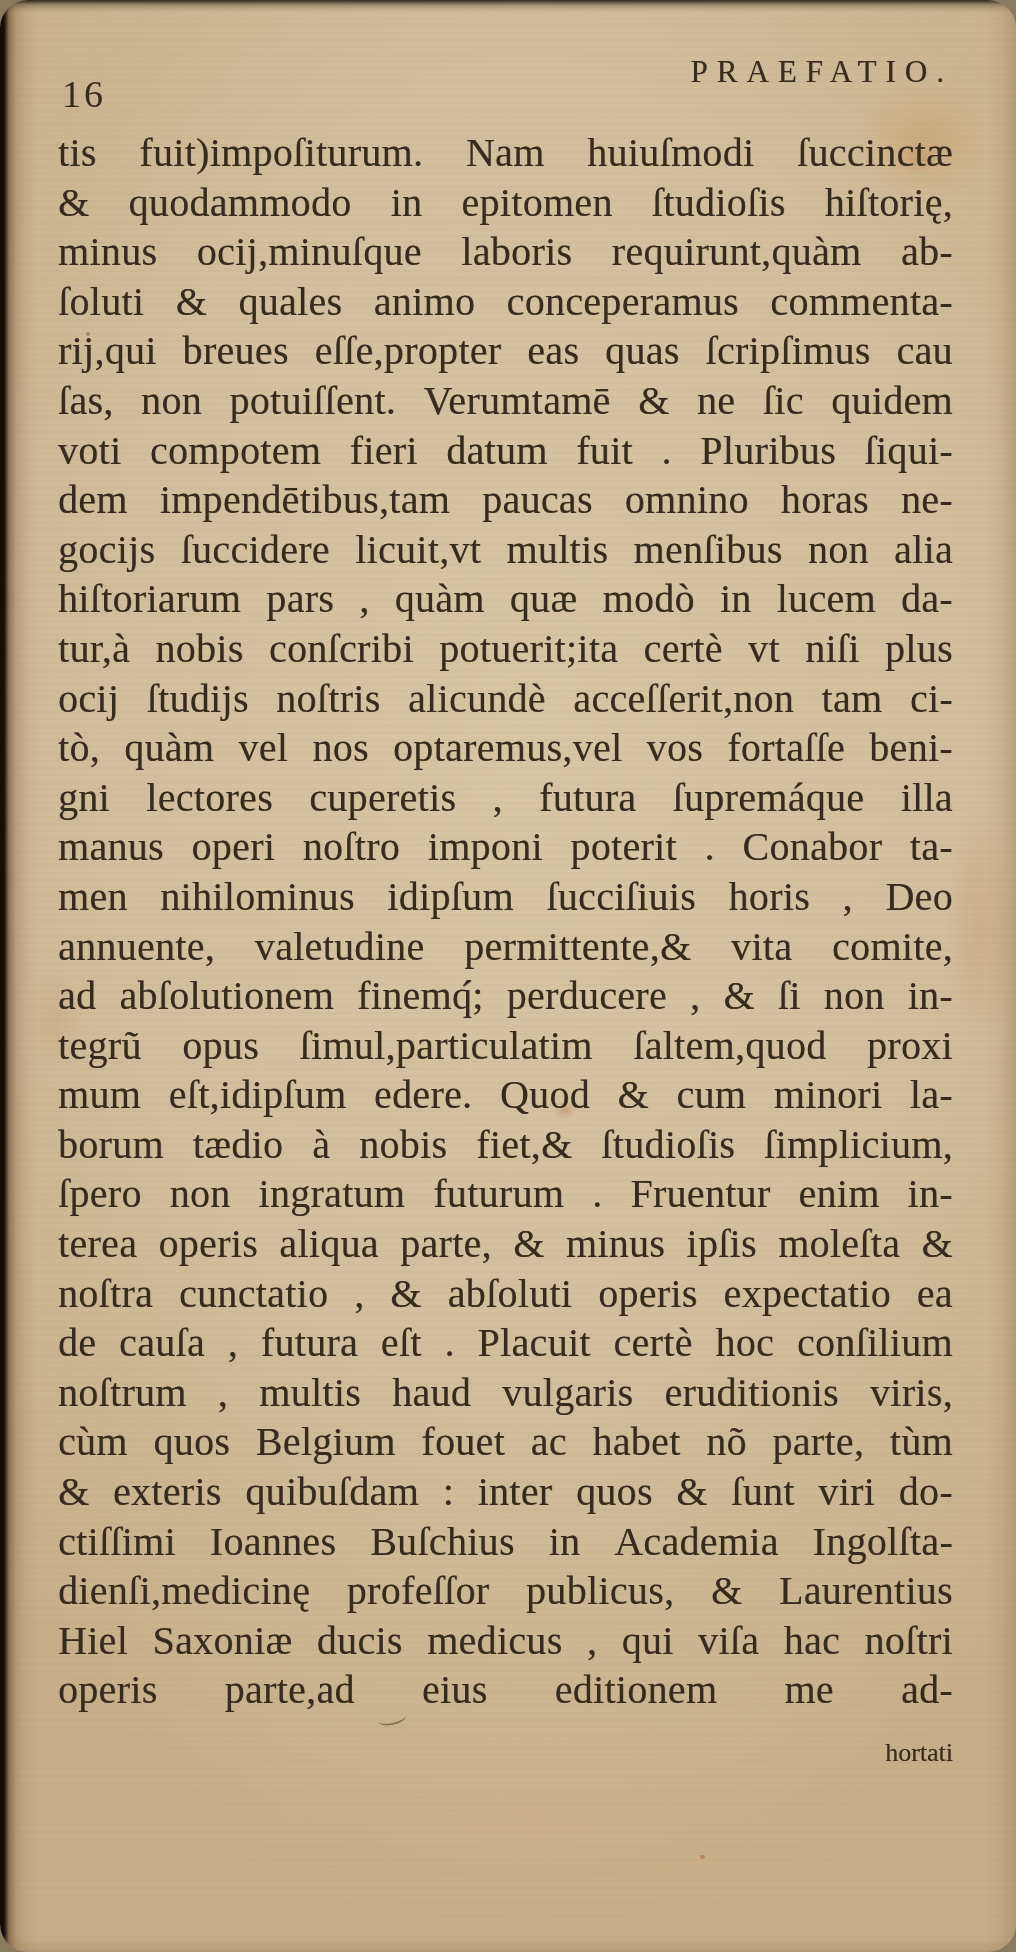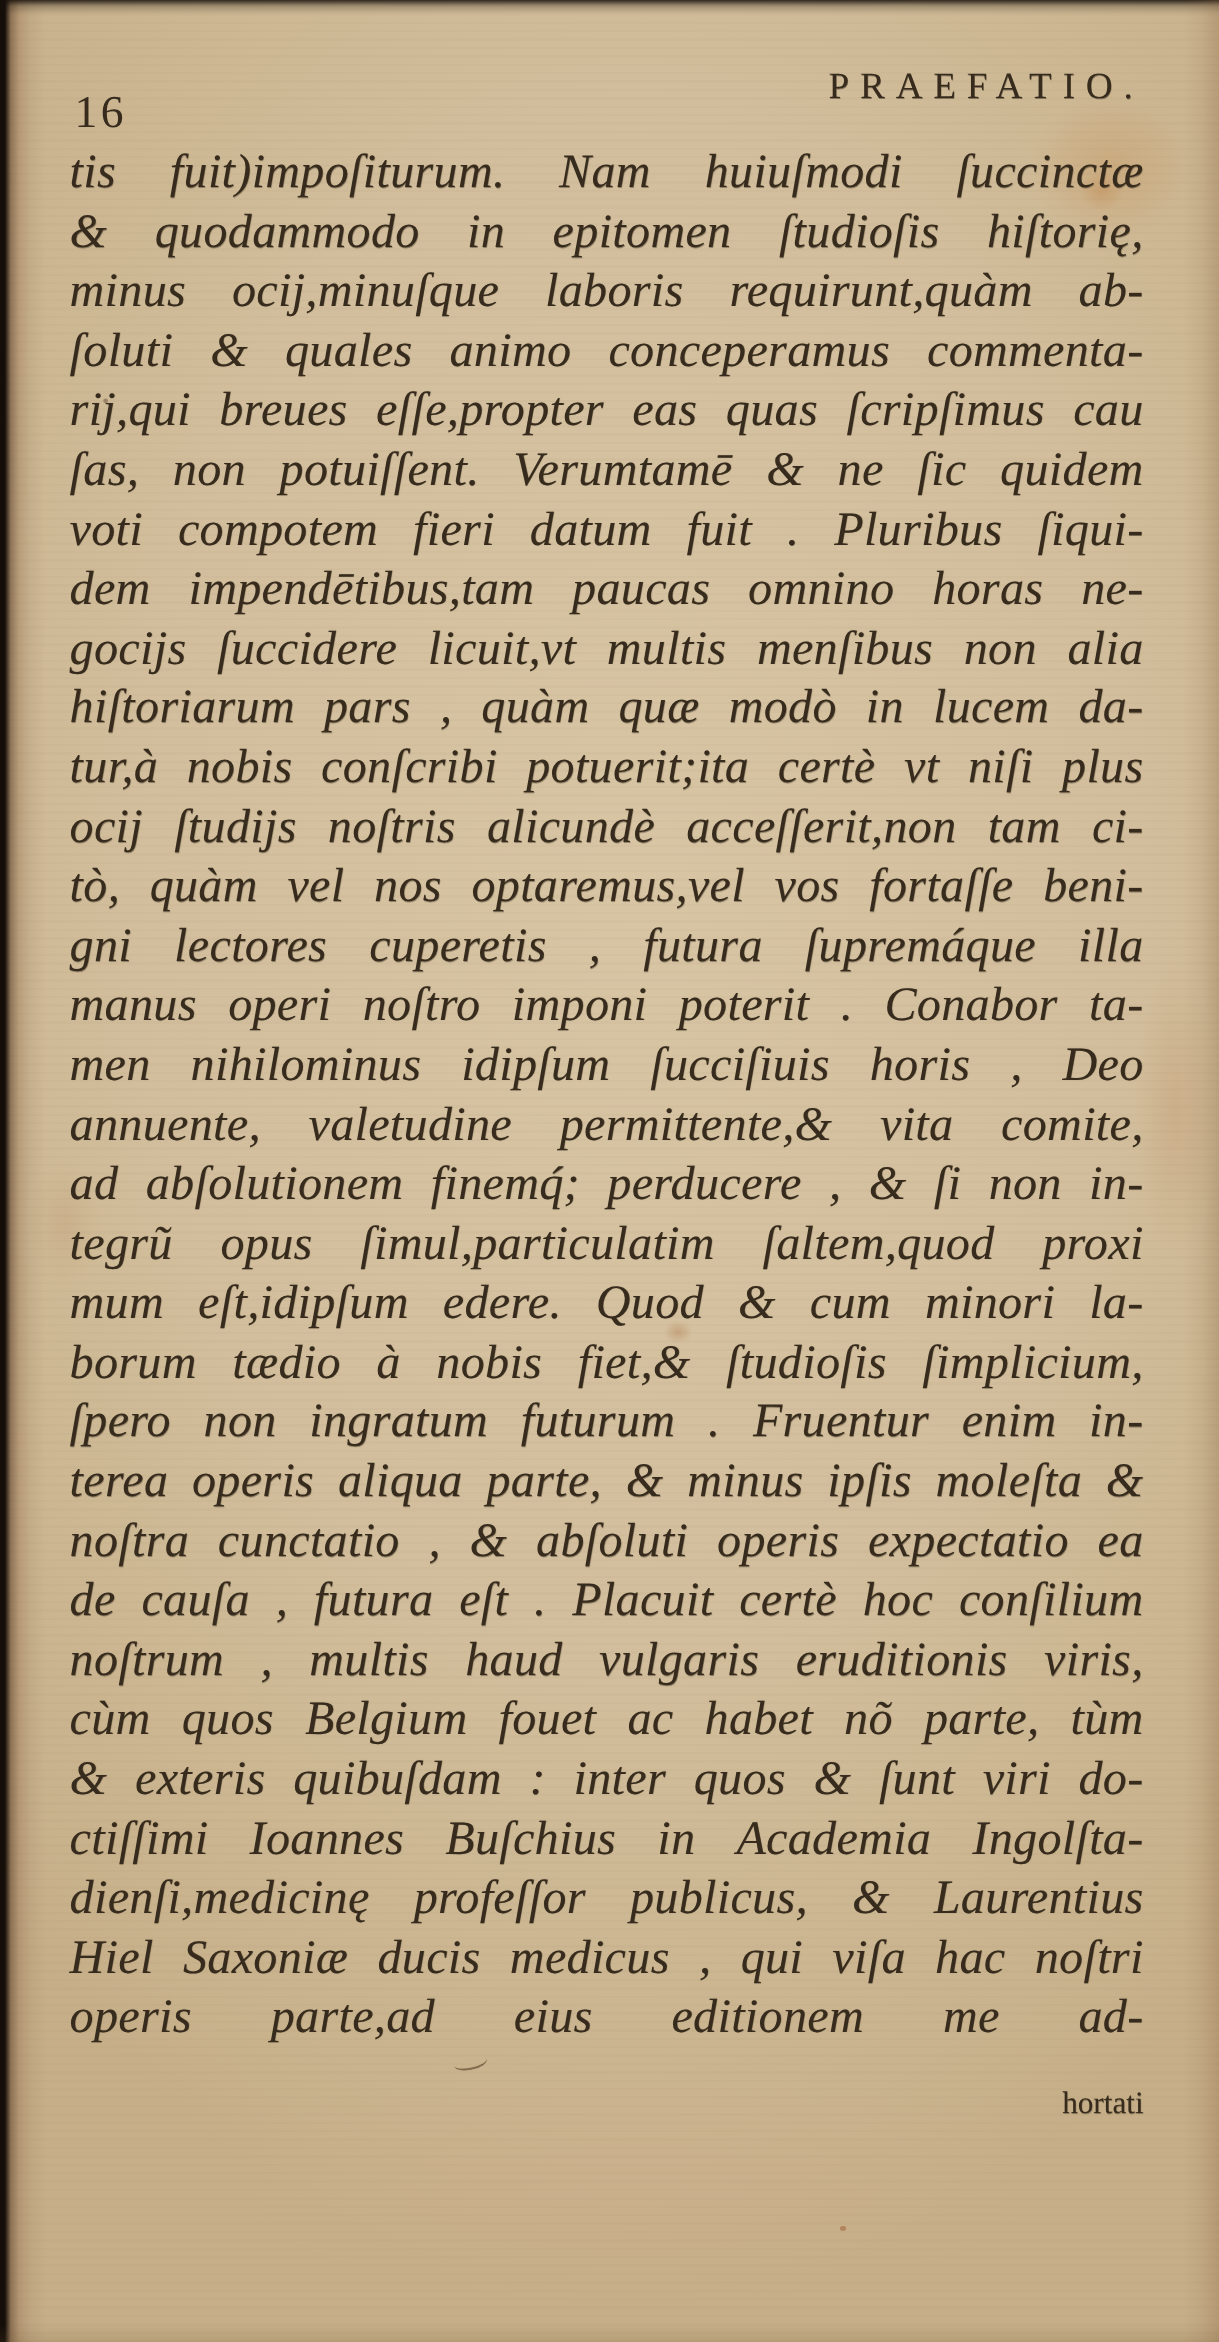--- a/index.html
+++ b/index.html
@@ -11,20 +11,21 @@
     position:relative;
     width:1016px;height:1952px;
     margin:0 auto;
     overflow:hidden;
     background-color:var(--paper);
     background-image:
       repeating-linear-gradient(0deg, rgba(120,95,70,.035) 0 2px, rgba(0,0,0,0) 2px 7px),
       radial-gradient(ellipse 75% 60% at 52% 38%, #d8c5a4 0%, #d2be9c 55%, #c6af88 100%);
     font-family:"Liberation Serif","DejaVu Serif",serif;
     color:var(--ink);
+    border-radius:28px;
   }
   
   .edge-left{
     position:absolute;left:0;top:0;bottom:0;width:38px;
     background:linear-gradient(90deg,
       #140d08 0px,#140d08 4px,
       rgba(92,62,40,.55) 9px,
       rgba(140,100,68,.32) 16px,
       rgba(150,120,90,.16) 25px,
       rgba(150,120,90,0) 38px);
@@ -70,25 +71,24 @@
     font-size:38px;line-height:40px;letter-spacing:3px;
   }
   .title{
     position:absolute;left:58px;top:54px;width:895px;
     text-align:right;
     font-size:31px;letter-spacing:9px;
     text-shadow:.4px .4px .5px rgba(45,34,20,.45);
   }
   
   .textblock{
-    position:absolute;left:58px;top:118px;width:895px;
+    position:absolute;left:58px;top:128px;width:895px;
     font-size:40px;
     letter-spacing:.3px;
     text-shadow:.4px .4px .6px rgba(45,34,20,.42);
-    font-style:italic;
   }
   .line{
     display:flex;
     justify-content:space-between;
     height:49.6px;
     line-height:49.6px;
     white-space:nowrap;
   }
   .catchword{
     position:absolute;left:58px;top:1728px;width:895px;

